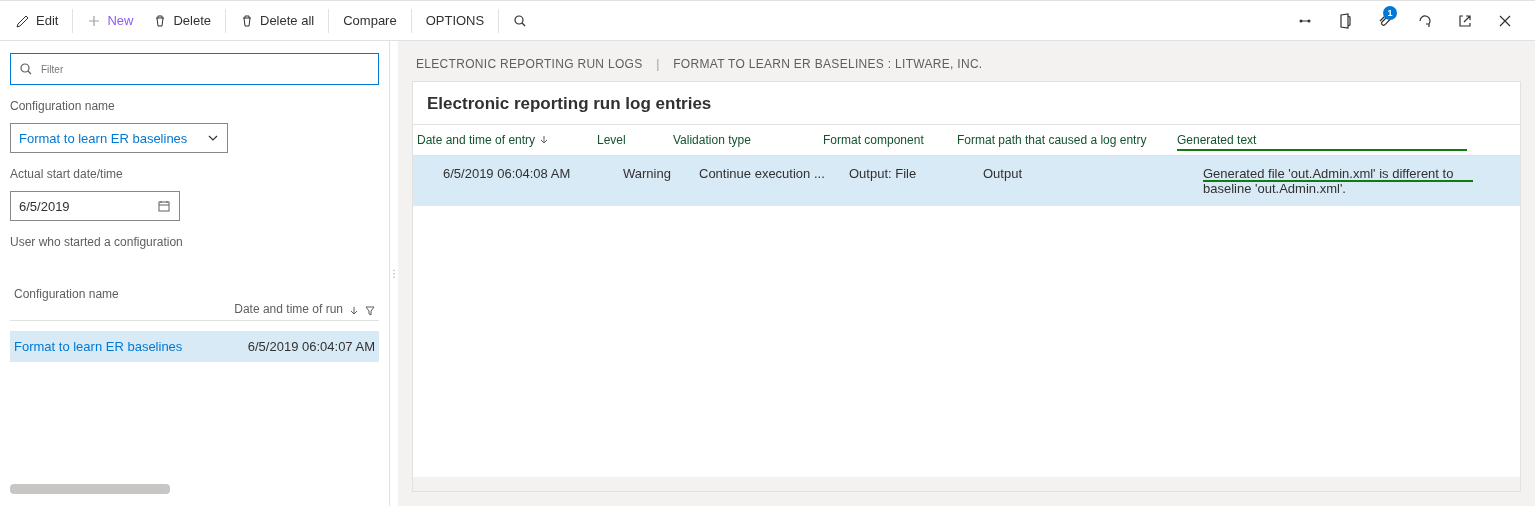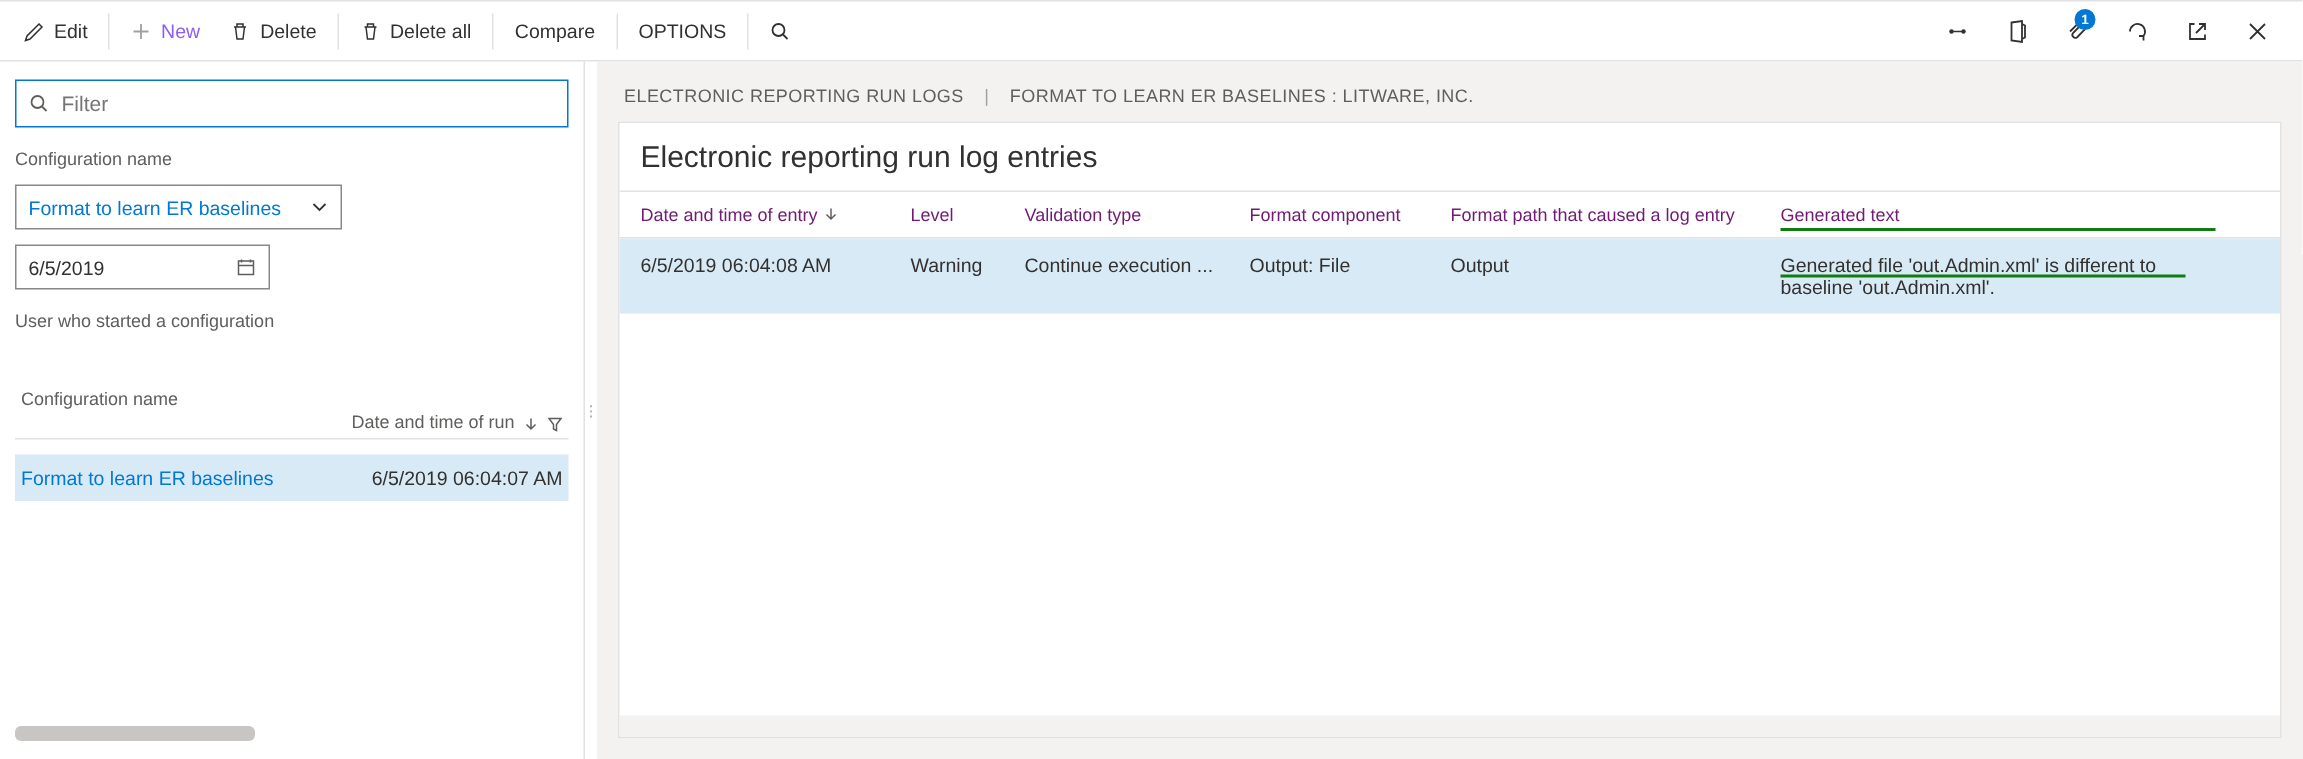--- a/index.html
+++ b/index.html
@@ -14,21 +14,21 @@
   .tb-sep { width: 1px; height: 24px; background: #e1e1e1; margin: 0 4px; }
   .tb-icon { width: 14px; height: 14px; display: inline-flex; align-items: center; justify-content: center; }
   .toolbar-right { margin-left: auto; display: flex; align-items: center; gap: 12px; padding-right: 10px; }
   .tr-icon { width: 28px; height: 28px; display: flex; align-items: center; justify-content: center; cursor: pointer; color: #323130; position: relative; }
   .badge { position: absolute; top: -1px; right: 2px; background: #0078d4; color: #fff; border-radius: 50%; width: 14px; height: 14px; font-size: 9px; display: flex; align-items: center; justify-content: center; font-weight: 600; }
 
   
   .body { flex: 1; display: flex; min-height: 0; }
   .sidebar { width: 390px; padding: 12px 10px; border-right: 1px solid #e1e1e1; display: flex; flex-direction: column; gap: 10px; }
   .filter-box { display: flex; align-items: center; border: 1px solid #0078d4; height: 32px; padding: 0 8px; gap: 6px; }
-  .filter-box input { border: none; outline: none; flex: 1; font-size: 14px; }
+  .filter-box input { border: none; outline: none; flex: 1; font-size: 10px; }
   .label { font-size: 12px; color: #605e5c; margin-top: 4px; }
   .select { display: flex; align-items: center; justify-content: space-between; border: 1px solid #8a8886; height: 30px; padding: 0 8px; width: 218px; }
   .select.link { color: #0078d4; }
   .select.short { width: 155px;}
   .date-field { display: flex; align-items: center; justify-content: space-between; border: 1px solid #8a8886; height: 30px; padding: 0 8px; width: 170px; gap: 29px; }
   .date-field .cal { color: #605e5c; }
 
   .grid-header { display: flex; justify-content: space-between; align-items: center; padding: 6px 4px 4px 4px; border-bottom: 1px solid #e1e1e1; font-size: 12px; color: #605e5c; margin-top: 6px; }
   .grid-header .head-right { display:flex; align-items:flex-end; gap:6px;margin-top:31px; }
   .grid-row { display: flex; justify-content: space-between; padding: 8px 4px; font-size: 13px; }
@@ -36,28 +36,28 @@
   .grid-row .link { color: #0078d4; }
 
   .hscroll { height: 10px; width: 160px; background: #c8c6c4; margin-top: auto; border-radius: 4px; }
 
   .splitter { width: 8px; display:flex; align-items:center; justify-content:center; color:#a19f9d; font-size:10px; cursor:col-resize;}
 
   .main { flex: 1; background: #f3f2f1; padding: 0; min-width: 0; display: flex; flex-direction: column; }
   .breadcrumb { padding: 16px 18px 10px 18px; color: #605e5c; font-size: 12px; letter-spacing: 0.3px; }
   .breadcrumb .sep { margin: 0 10px; color: #a19f9d; }
   .panel { margin: 0 14px 14px 14px; background: #fff; border: 1px solid #e1e1e1; flex: 1; display: flex; flex-direction: column; min-height: 0;}
-  .panel-title { font-weight: 400; font-size: 20px; padding: 12px 14px 10px 14px; }
+  .panel-title { font-weight: 700; font-size: 17px; padding: 12px 14px 10px 14px; }
   .table { flex:1; border-top: 1px solid #e1e1e1; overflow:hidden; display:flex; flex-direction:column;}
   .thead, .trow { display: grid; grid-template-columns: 180px 76px 150px 134px 220px 300px; column-gap: 0; align-items: start; }
-  .thead { padding: 8px 14px; font-size: 12px; color: #701a75; border-bottom: 1px solid #e1e1e1; }
+  .thead { padding: 8px 4px; font-size: 12px; color: #14532d; border-bottom: 1px solid #e1e1e1; }
   .thead .col { display:flex; align-items:center; gap:4px;}
   .thead .hl { position:relative; }
   .thead .hl::after { content:""; position:absolute; left:0; right:10px; bottom:-4px; height:2px; background:#107c10; }
-  .trow { padding: 10px 14px; font-size: 13px; }
+  .trow { padding: 10px 30px; font-size: 13px; }
   .trow.selected { background: #d9eaf7; }
   .generated { position: relative; }
   .underline-green { position:absolute; left:0; bottom:-2px; height:2px; background:#107c10; width: 270px; top: 14px; }
   .panel-bottom-scroll { height: 14px; background:#f3f2f1; margin-top:auto; }
 
   svg { display:block; }
 </style>
 </head>
 <body>
 
@@ -171,20 +171,21 @@
       <div class="label">Configuration name</div>
       <div class="select link">
         <span>Format to learn ER baselines</span>
         <span>
           <svg width="12" height="12" viewBox="0 0 12 12">
               <path d="M2 4l4 4 4-4" stroke="#323130" fill="none" stroke-width="1.2"></path>
             </svg>
         </span>
       </div>
 
+      <div class="label">Actual start date/time</div>
       <div class="date-field">
         <span>6/5/2019</span>
         <span class="cal">
           <svg width="14" height="14" viewBox="0 0 14 14">
               <rect x="2" y="3" width="10" height="9" stroke="#605e5c" fill="none"></rect>
               <path d="M2 6h10M4 2v2M10 2v2" stroke="#605e5c"></path>
             </svg>
         </span>
       </div>
 

